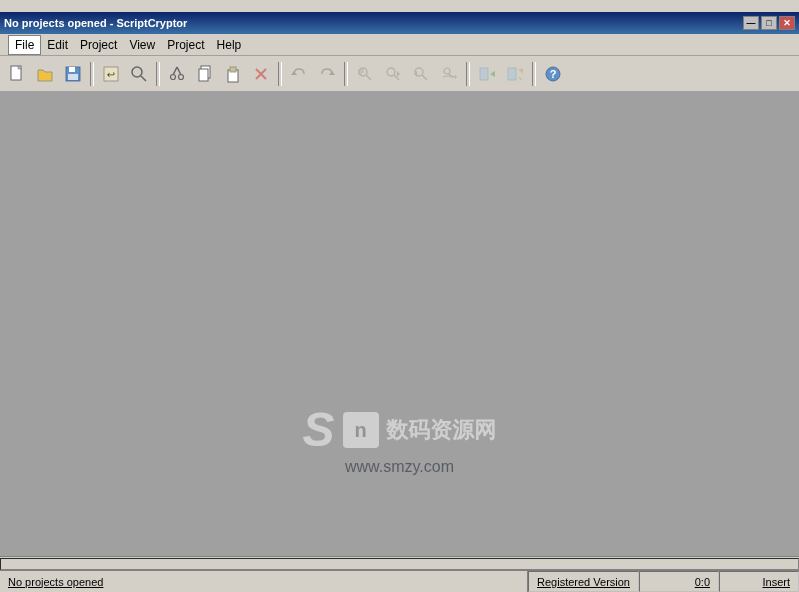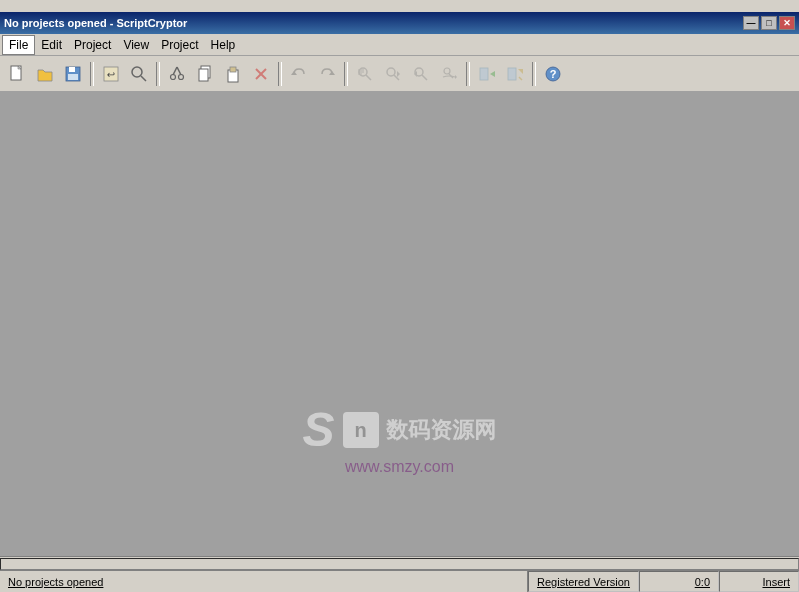--- a/index.html
+++ b/index.html
@@ -52,21 +52,21 @@
       background: #c75050;
       color: white;
     }
 
     
     #menu-bar {
       background: #d4d0c8;
       height: 22px;
       display: flex;
       align-items: center;
-      padding: 0 2px;
+      padding: 0 8px;
       border-bottom: 1px solid #a0a0a0;
       flex-shrink: 0;
     }
     .menu-item {
       padding: 2px 6px;
       cursor: pointer;
       font-size: 12px;
       color: #000;
     }
     .menu-item.active {
@@ -152,21 +152,21 @@
       color: #888;
       border-radius: 4px;
     }
     #watermark-text {
       font-size: 22px;
       color: white;
       font-weight: bold;
     }
     #watermark-url {
       font-size: 16px;
-      color: #701a75;
+      color: #0f172a;
       font-weight: normal;
     }
 
     
     #hscrollbar {
       height: 14px;
       background: #d4d0c8;
       border-top: 1px solid #808080;
       display: flex;
       align-items: center;

